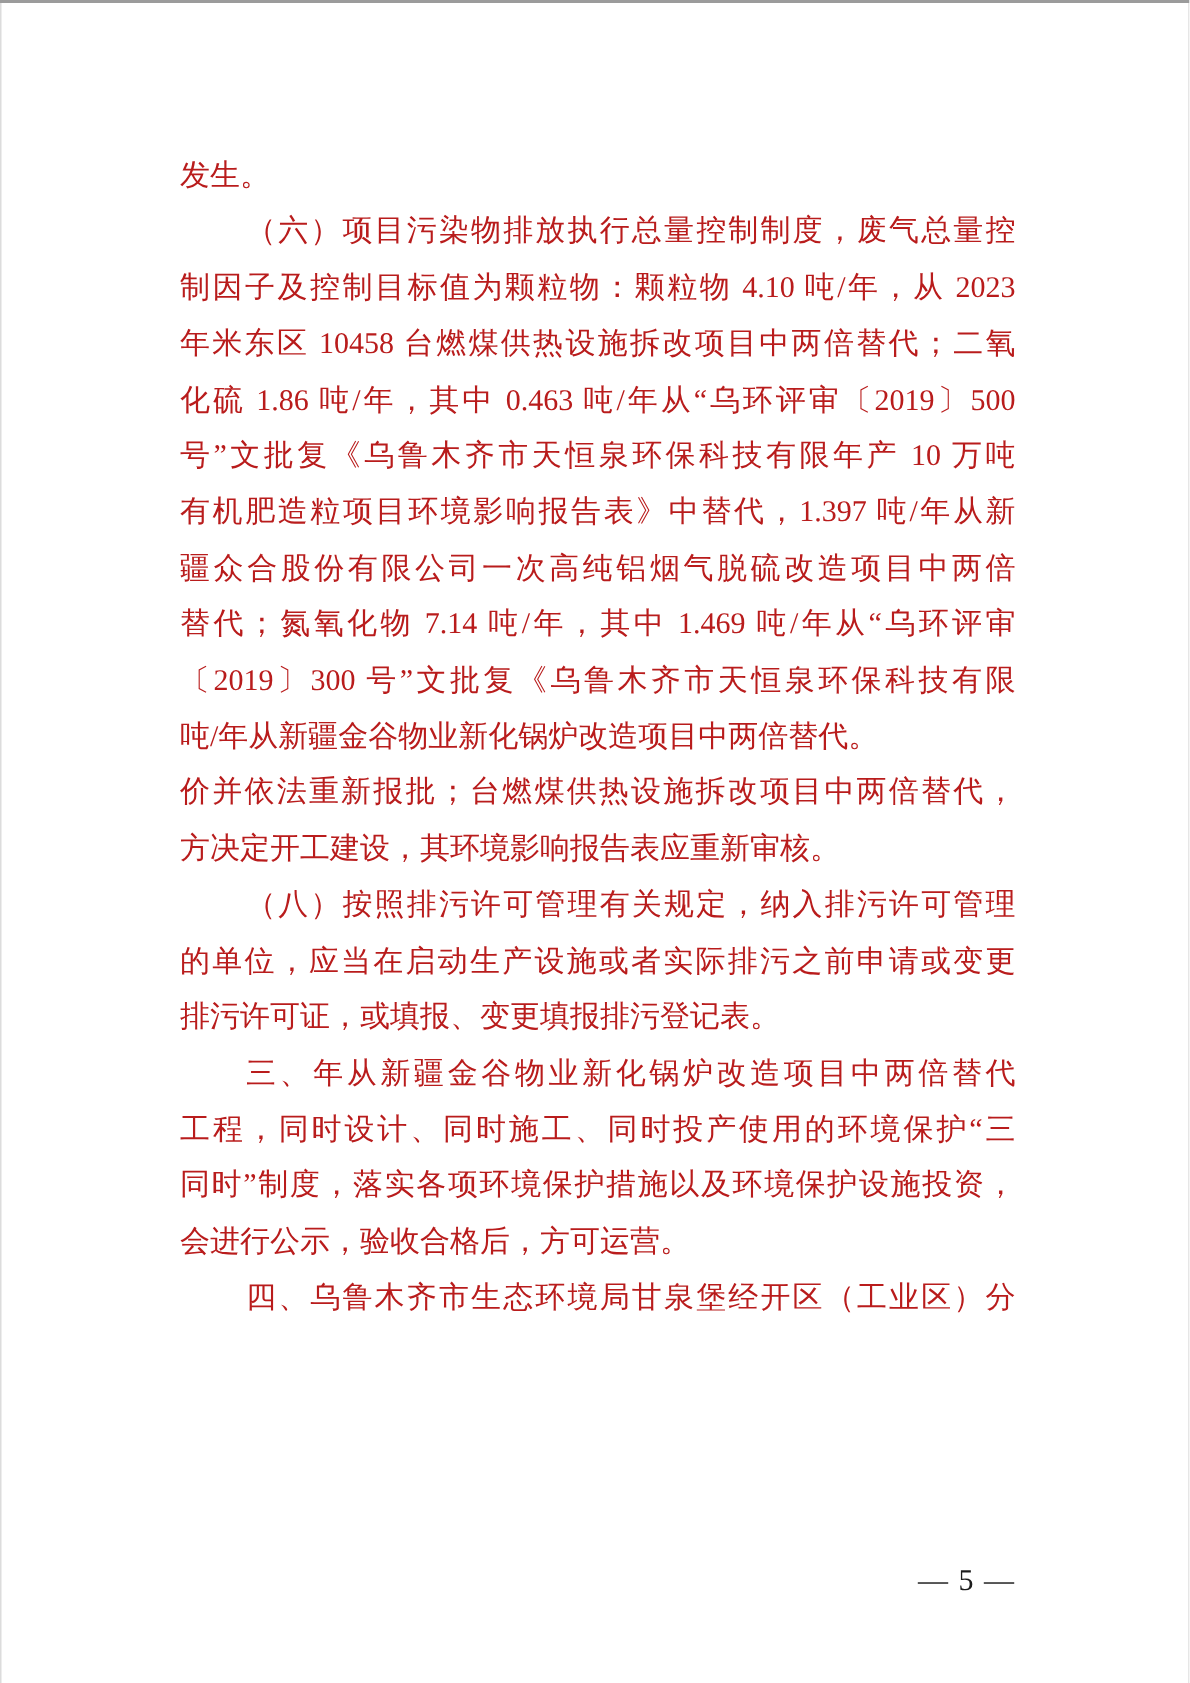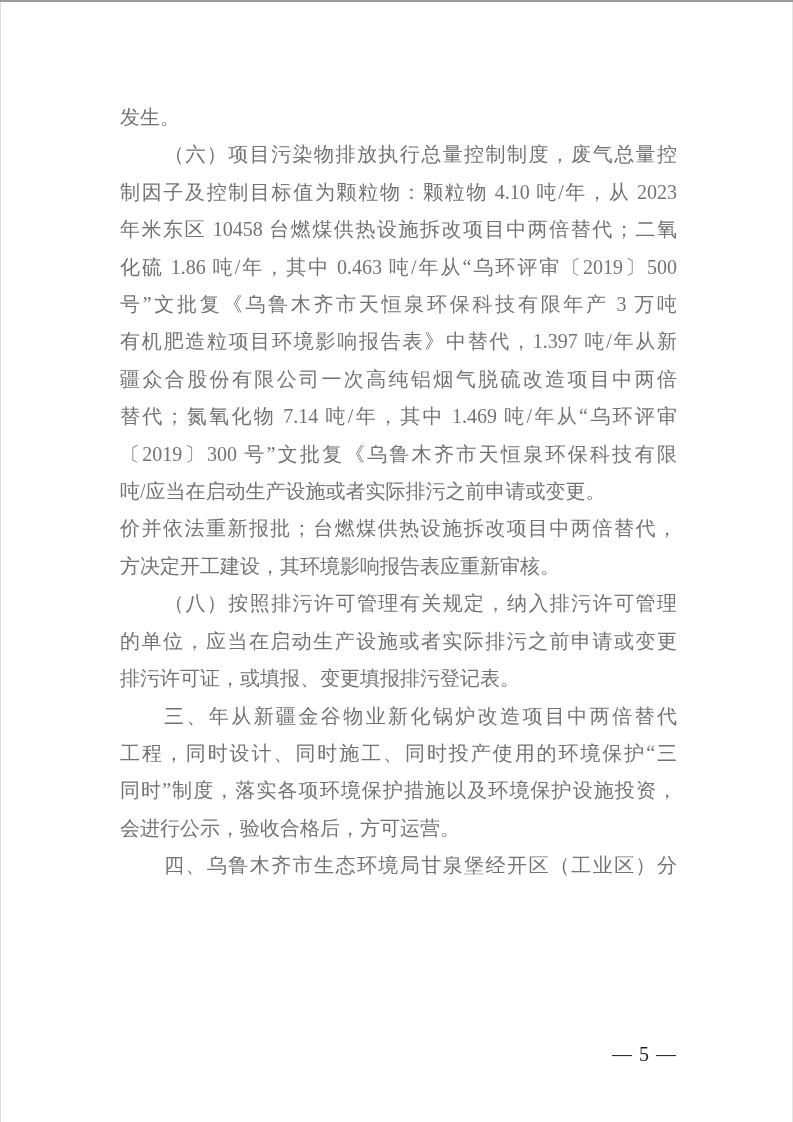--- a/index.html
+++ b/index.html
@@ -17,21 +17,21 @@
     border-top: 2px solid #9b9b9b;
     box-shadow: inset 1px 0 0 #dcdcdc, inset -1px 0 0 #e6e6e6;
     color: #1c1c1c;
   }
   .doc-body {
     position: absolute;
     left: 120px; top: 97px;
     width: 557px;
     font-size: 20px;
     line-height: 37.4px;
-    color: #737373;
+    color: #b91c1c;
   }
   .para { margin: 0; padding: 0; }
   .line {
     text-align: justify;
     white-space: normal;
   }
   .line.j { text-align-last: justify; }
   .line.ind { text-indent: 44px; }
   .footer {
     position: absolute;
@@ -49,26 +49,26 @@
 <div class="page">
   <div class="doc-body">
       <div class="para">
         <div class="line">发生。</div>
       </div>
       <div class="para">
         <div class="line j ind">（六）项目污染物排放执行总量控制制度，废气总量控</div>
         <div class="line j">制因子及控制目标值为颗粒物：颗粒物 4.10 吨/年，从 2023</div>
         <div class="line j">年米东区 10458 台燃煤供热设施拆改项目中两倍替代；二氧</div>
         <div class="line j">化硫 1.86 吨/年，其中 0.463 吨/年从“乌环评审〔2019〕500</div>
-        <div class="line j">号”文批复《乌鲁木齐市天恒泉环保科技有限年产 3 万吨</div>
+        <div class="line j">号”文批复《乌鲁木齐市天恒泉环保科技有限年产 10 万吨</div>
         <div class="line j">有机肥造粒项目环境影响报告表》中替代，1.397 吨/年从新</div>
         <div class="line j">疆众合股份有限公司一次高纯铝烟气脱硫改造项目中两倍</div>
         <div class="line j">替代；氮氧化物 7.14 吨/年，其中 1.469 吨/年从“乌环评审</div>
         <div class="line j">〔2019〕300 号”文批复《乌鲁木齐市天恒泉环保科技有限</div>
-        <div class="line">吨/应当在启动生产设施或者实际排污之前申请或变更。</div>
+        <div class="line">吨/年从新疆金谷物业新化锅炉改造项目中两倍替代。</div>
       </div>
       <div class="para">
         <div class="line j">价并依法重新报批；台燃煤供热设施拆改项目中两倍替代，</div>
         <div class="line">方决定开工建设，其环境影响报告表应重新审核。</div>
       </div>
       <div class="para">
         <div class="line j ind">（八）按照排污许可管理有关规定，纳入排污许可管理</div>
         <div class="line j">的单位，应当在启动生产设施或者实际排污之前申请或变更</div>
         <div class="line">排污许可证，或填报、变更填报排污登记表。</div>
       </div>

